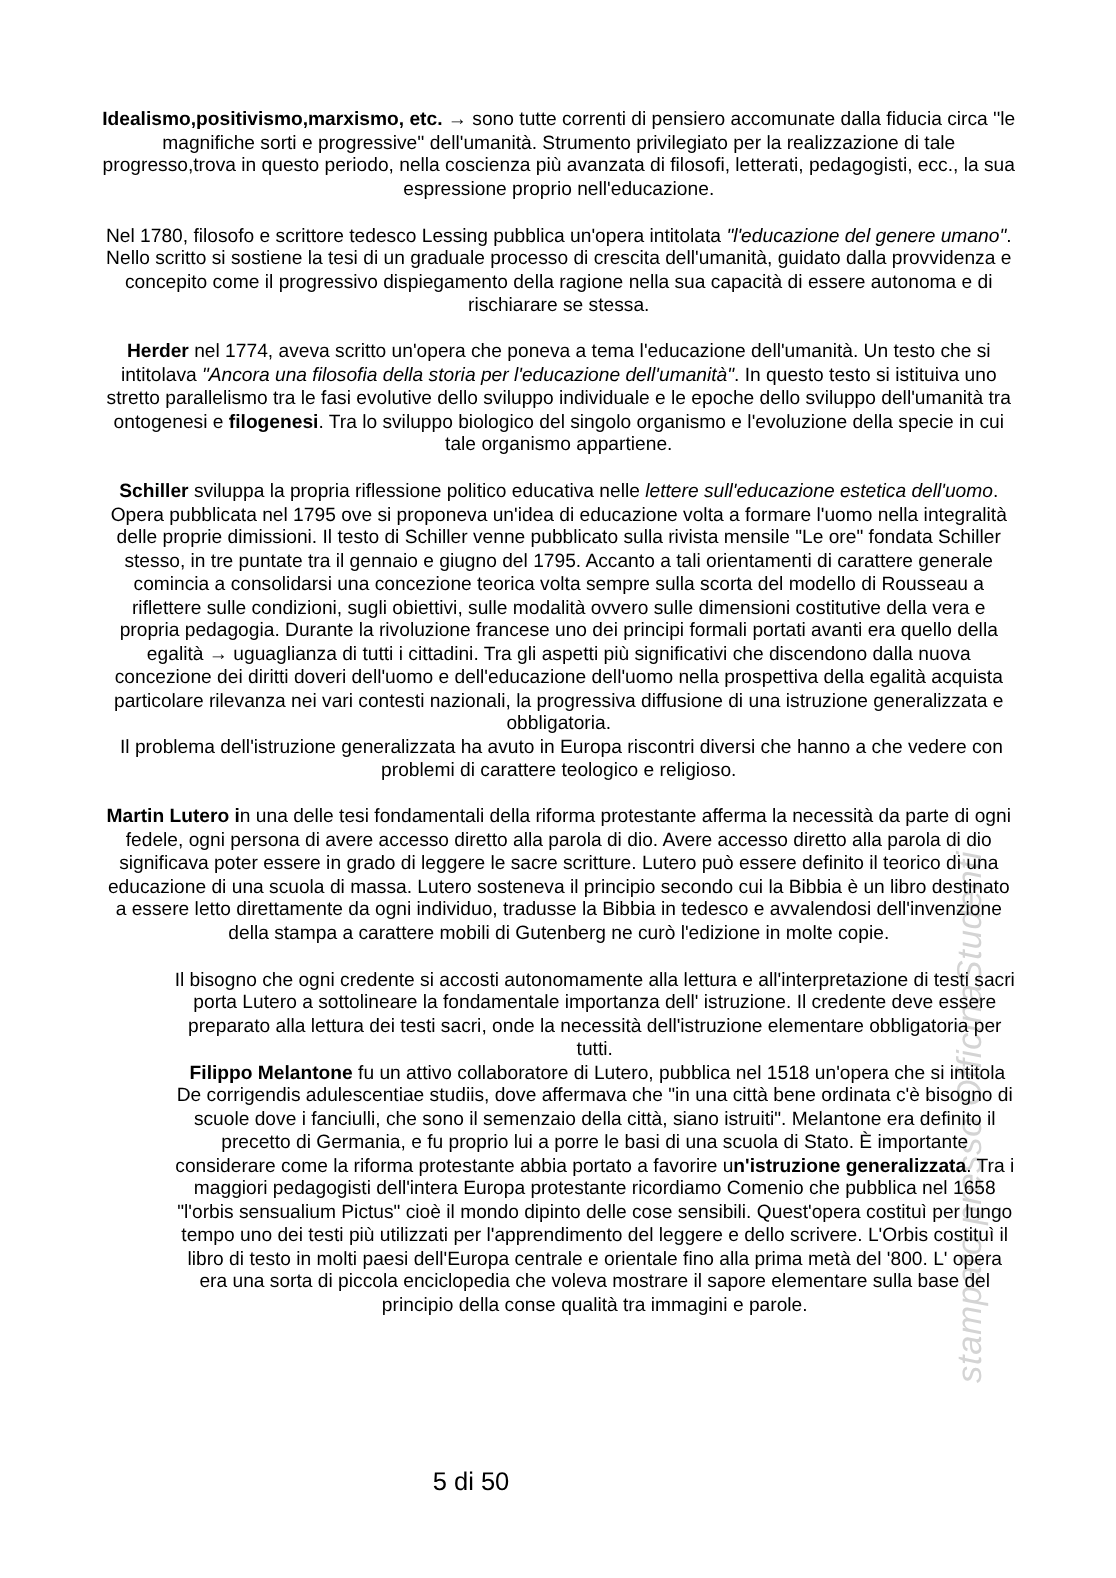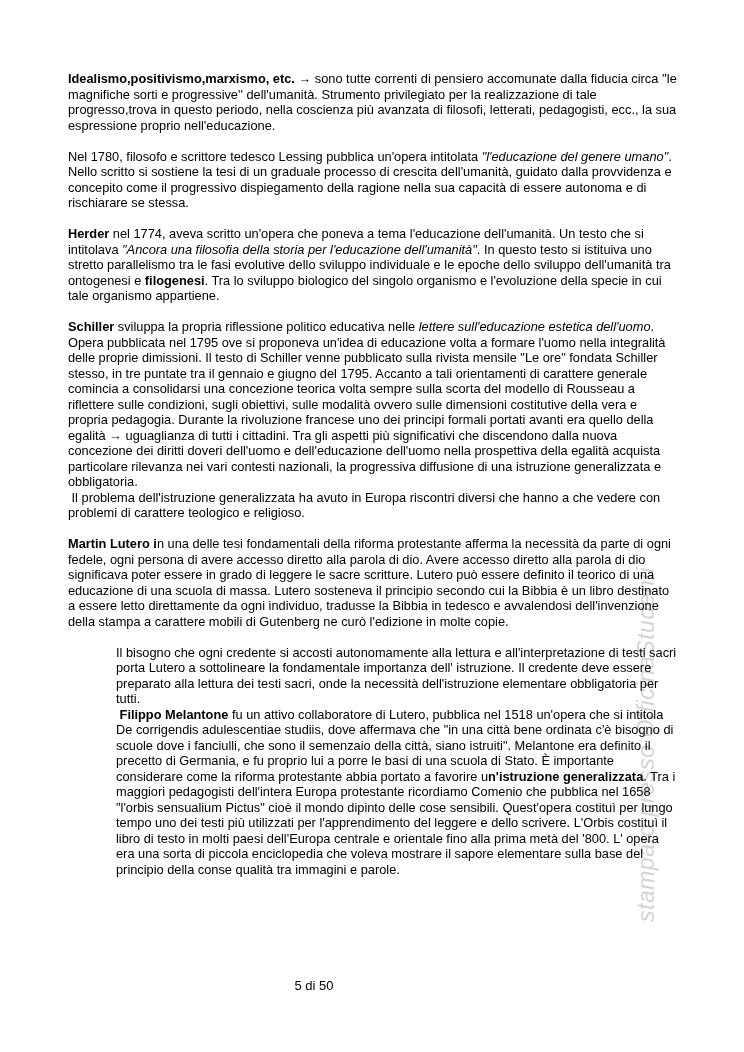--- a/index.html
+++ b/index.html
@@ -35,39 +35,39 @@
     letter-spacing: 0.5px;
   }
   .content {
     position: absolute;
     left: 68px;
     top: 71px;
     width: 609px;
     font-size: 12.8px;
     line-height: 15.5px;
     z-index: 1;
-    text-align: left;
+    text-align: center;
   }
   .content p.para {
     margin: 0 0 15.5px 0;
     padding: 0;
   }
   .content p.para:last-child {
     margin-bottom: 0;
     margin-left: 48px;
   }
   .b { font-weight: bold; }
   .i { font-style: italic; }
   .footer {
     position: absolute;
     left: 0;
     top: 978px;
     width: 628px;
     text-align: center;
-    font-size: 13px;
+    font-size: 17px;
     z-index: 1;
   }
 </style>
 </head>
 <body>
 
 <div class="page">
   <div class="watermark">stampato presso OfficinaStudenti</div>
   <div class="content">
       <p class="para"><span class="b">Idealismo,positivismo,marxismo, etc.</span><span> → sono tutte correnti di pensiero accomunate dalla fiducia circa ''le magnifiche sorti e progressive'' dell'umanità. Strumento privilegiato per la realizzazione di tale progresso,trova in questo periodo, nella coscienza più avanzata di filosofi, letterati, pedagogisti, ecc., la sua espressione proprio nell'educazione.</span></p>

